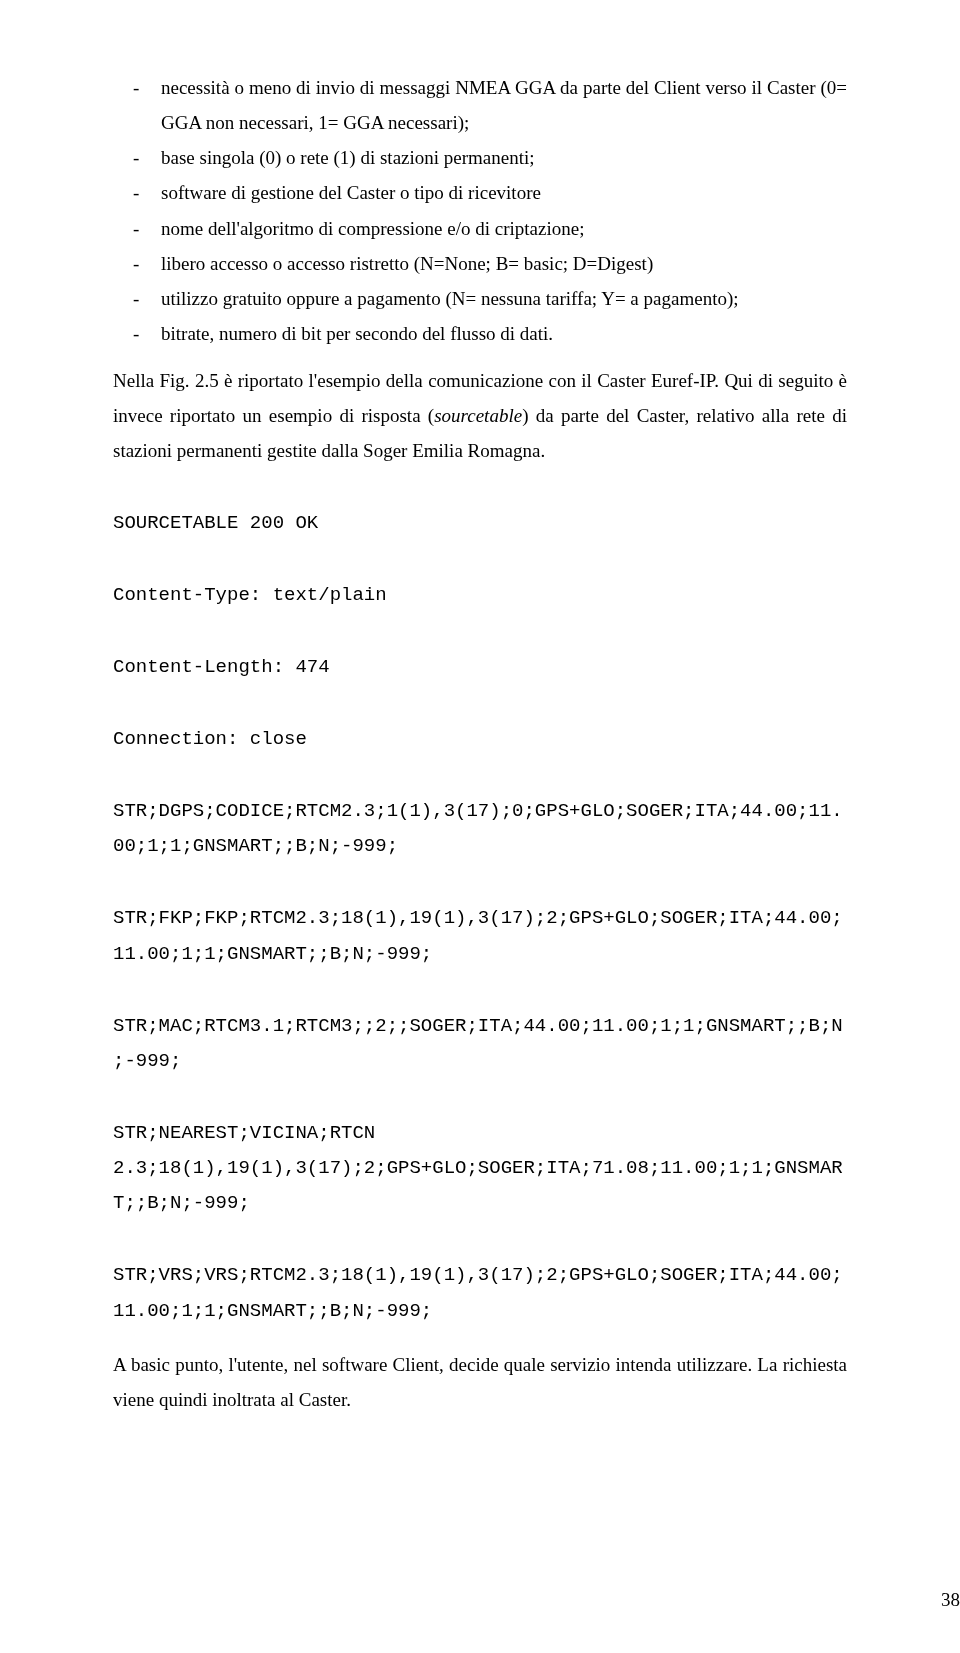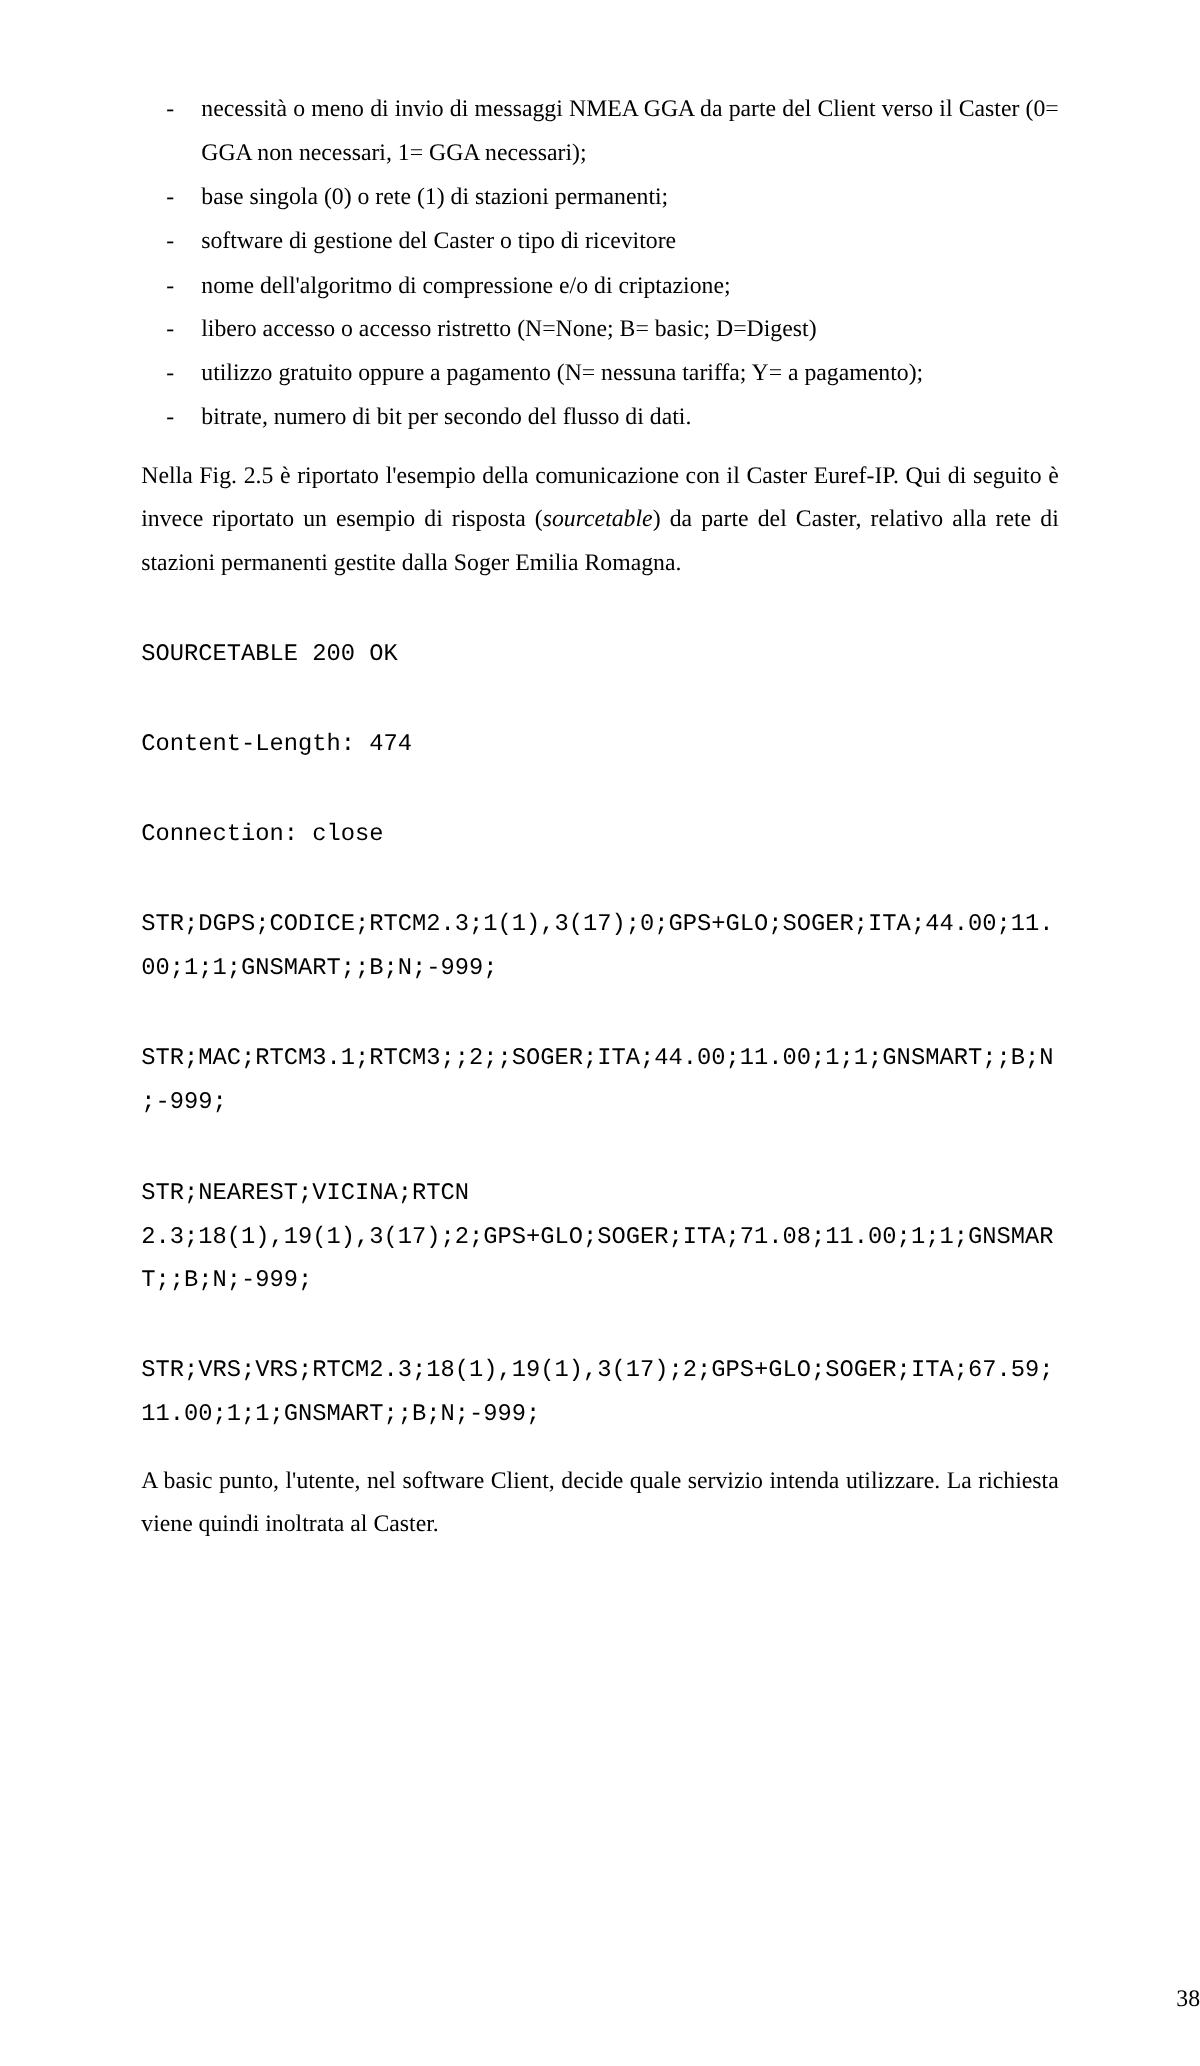--- a/index.html
+++ b/index.html
@@ -101,27 +101,29 @@
       <span class="bullet-text">bitrate, numero di bit per secondo del flusso di dati.</span>
     </div>
   </div>
 
   <p class="para">
     <span>Nella Fig. 2.5 è riportato l'esempio della comunicazione con il Caster Euref-IP. Qui di seguito è invece riportato un esempio di risposta (</span><span class="italic">sourcetable</span><span>) da parte del Caster, relativo alla rete di stazioni permanenti gestite dalla Soger Emilia Romagna.</span>
   </p>
 
   <div class="mono-block">
     <span class="mono-line">SOURCETABLE 200 OK</span>
+    <span class="mono-line">Content-Type: text/plain</span>
     <span class="mono-line">Content-Length: 474</span>
     <span class="mono-line">Connection: close</span>
   </div>
 
   <div class="mono-block">
     <span class="mono-line">STR;DGPS;CODICE;RTCM2.3;1(1),3(17);0;GPS+GLO;SOGER;ITA;44.00;11.00;1;1;GNSMART;;B;N;-999;</span>
+    <span class="mono-line">STR;FKP;FKP;RTCM2.3;18(1),19(1),3(17);2;GPS+GLO;SOGER;ITA;44.00;11.00;1;1;GNSMART;;B;N;-999;</span>
     <span class="mono-line">STR;MAC;RTCM3.1;RTCM3;;2;;SOGER;ITA;44.00;11.00;1;1;GNSMART;;B;N;-999;</span>
     <span class="mono-line">STR;NEAREST;VICINA;RTCN 2.3;18(1),19(1),3(17);2;GPS+GLO;SOGER;ITA;71.08;11.00;1;1;GNSMART;;B;N;-999;</span>
-    <span class="mono-line">STR;VRS;VRS;RTCM2.3;18(1),19(1),3(17);2;GPS+GLO;SOGER;ITA;67.59;11.00;1;1;GNSMART;;B;N;-999;</span>
+    <span class="mono-line">STR;VRS;VRS;RTCM2.3;18(1),19(1),3(17);2;GPS+GLO;SOGER;ITA;44.00;11.00;1;1;GNSMART;;B;N;-999;</span>
   </div>
 
   <p class="para">A basic punto, l'utente, nel software Client, decide quale servizio intenda utilizzare. La richiesta viene quindi inoltrata al Caster.</p>
 
   <div class="page-number">38</div>
 </div>
 
 </body></html>

